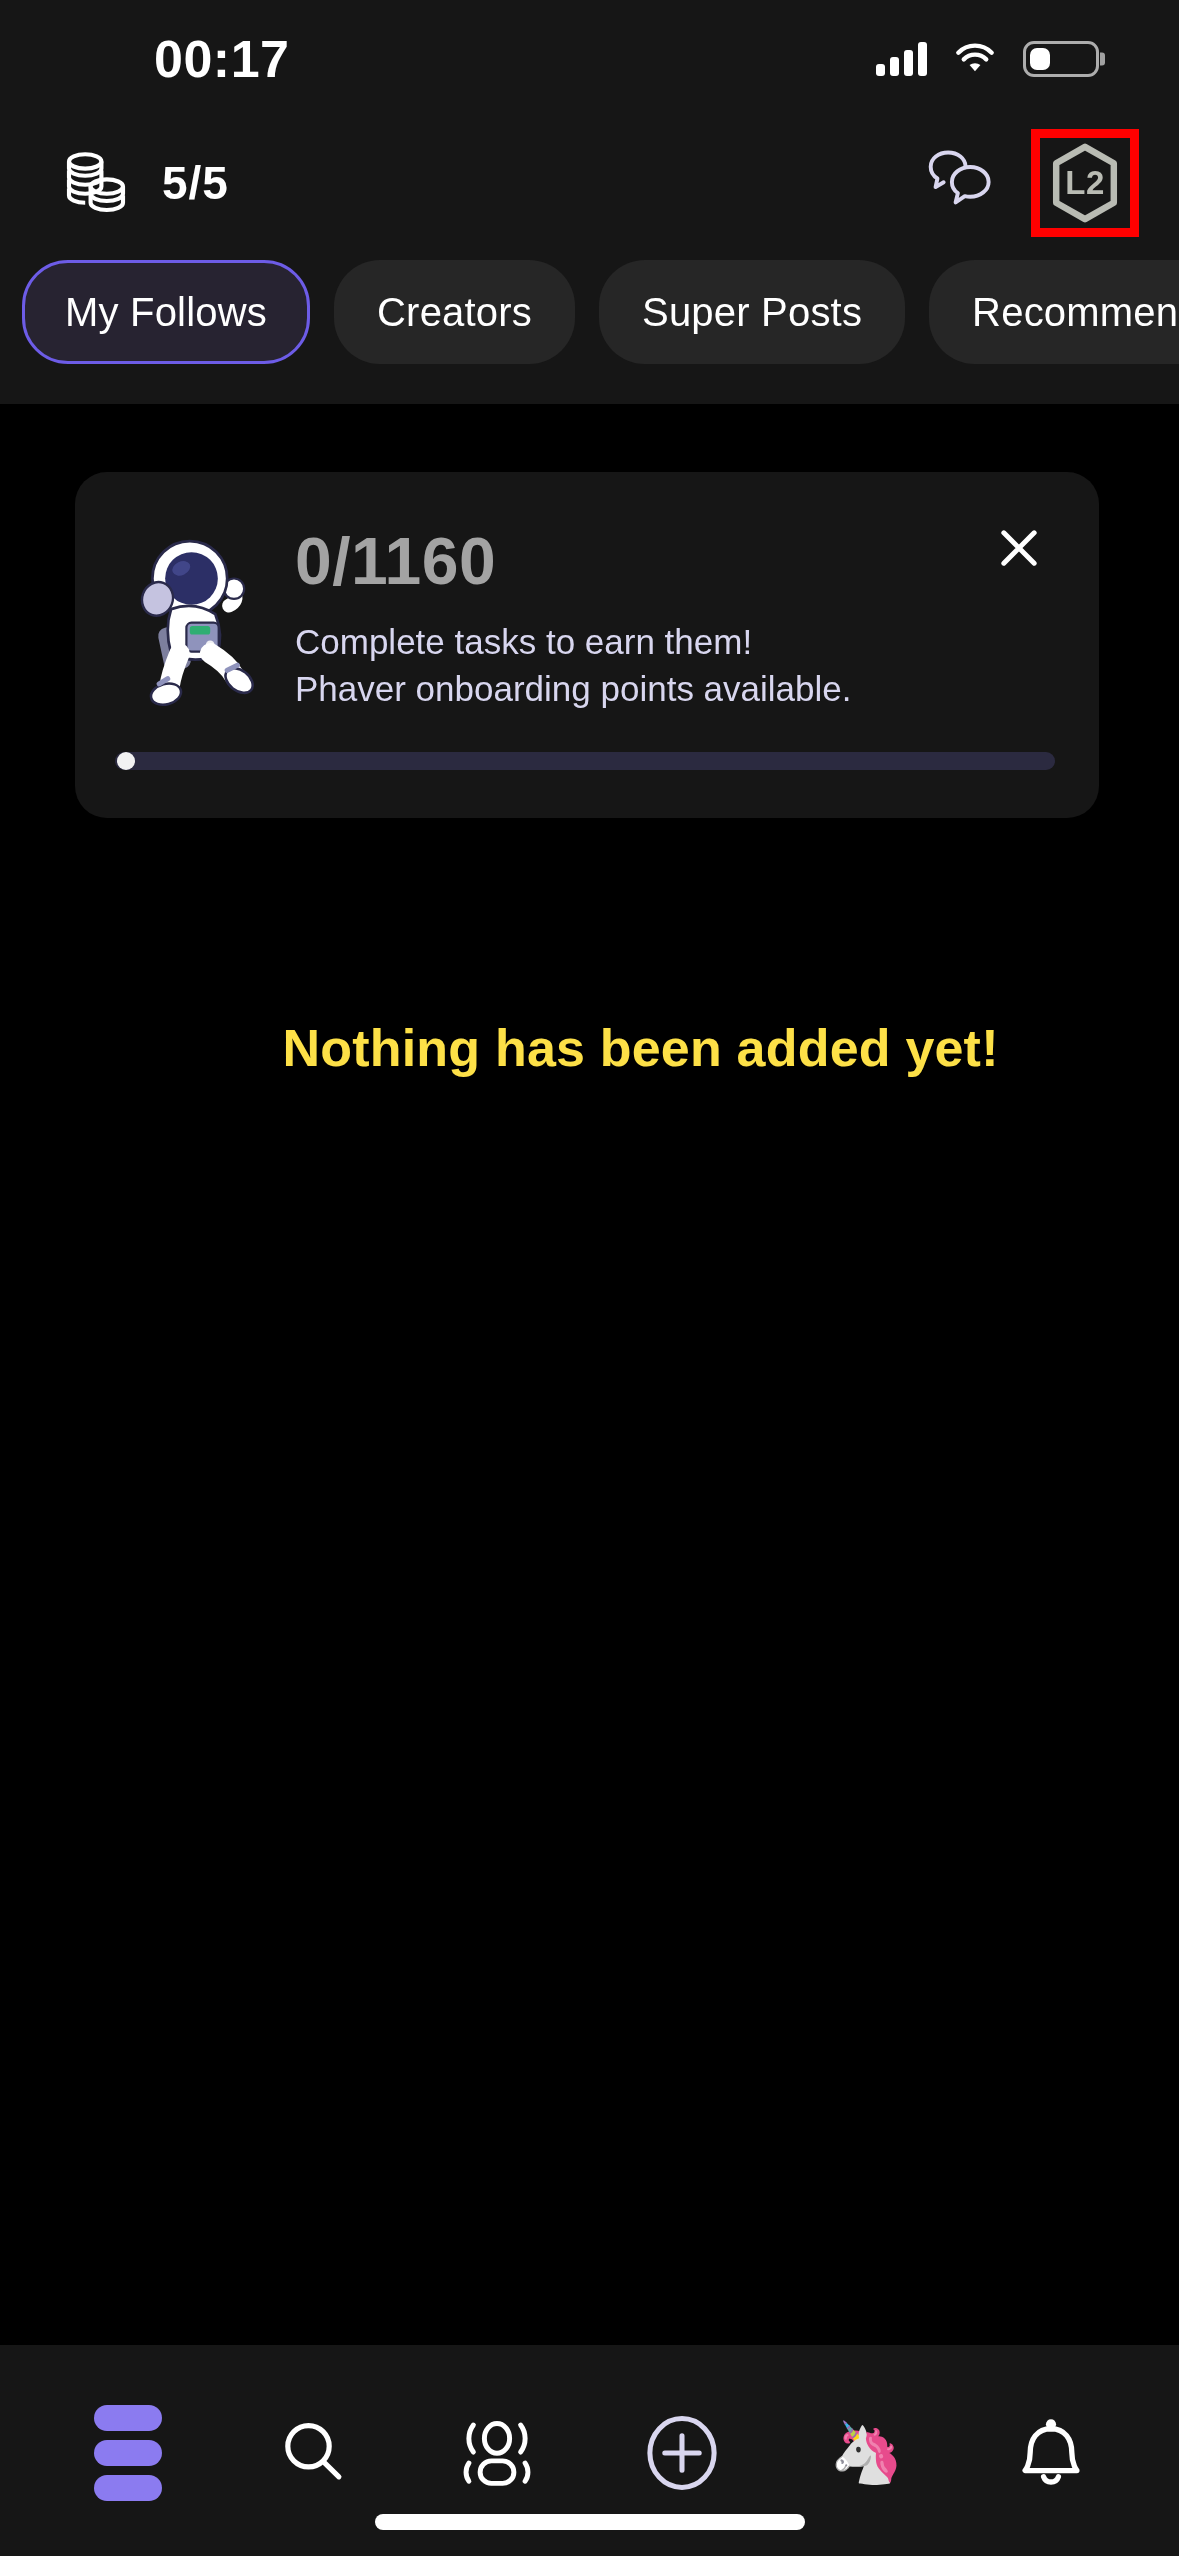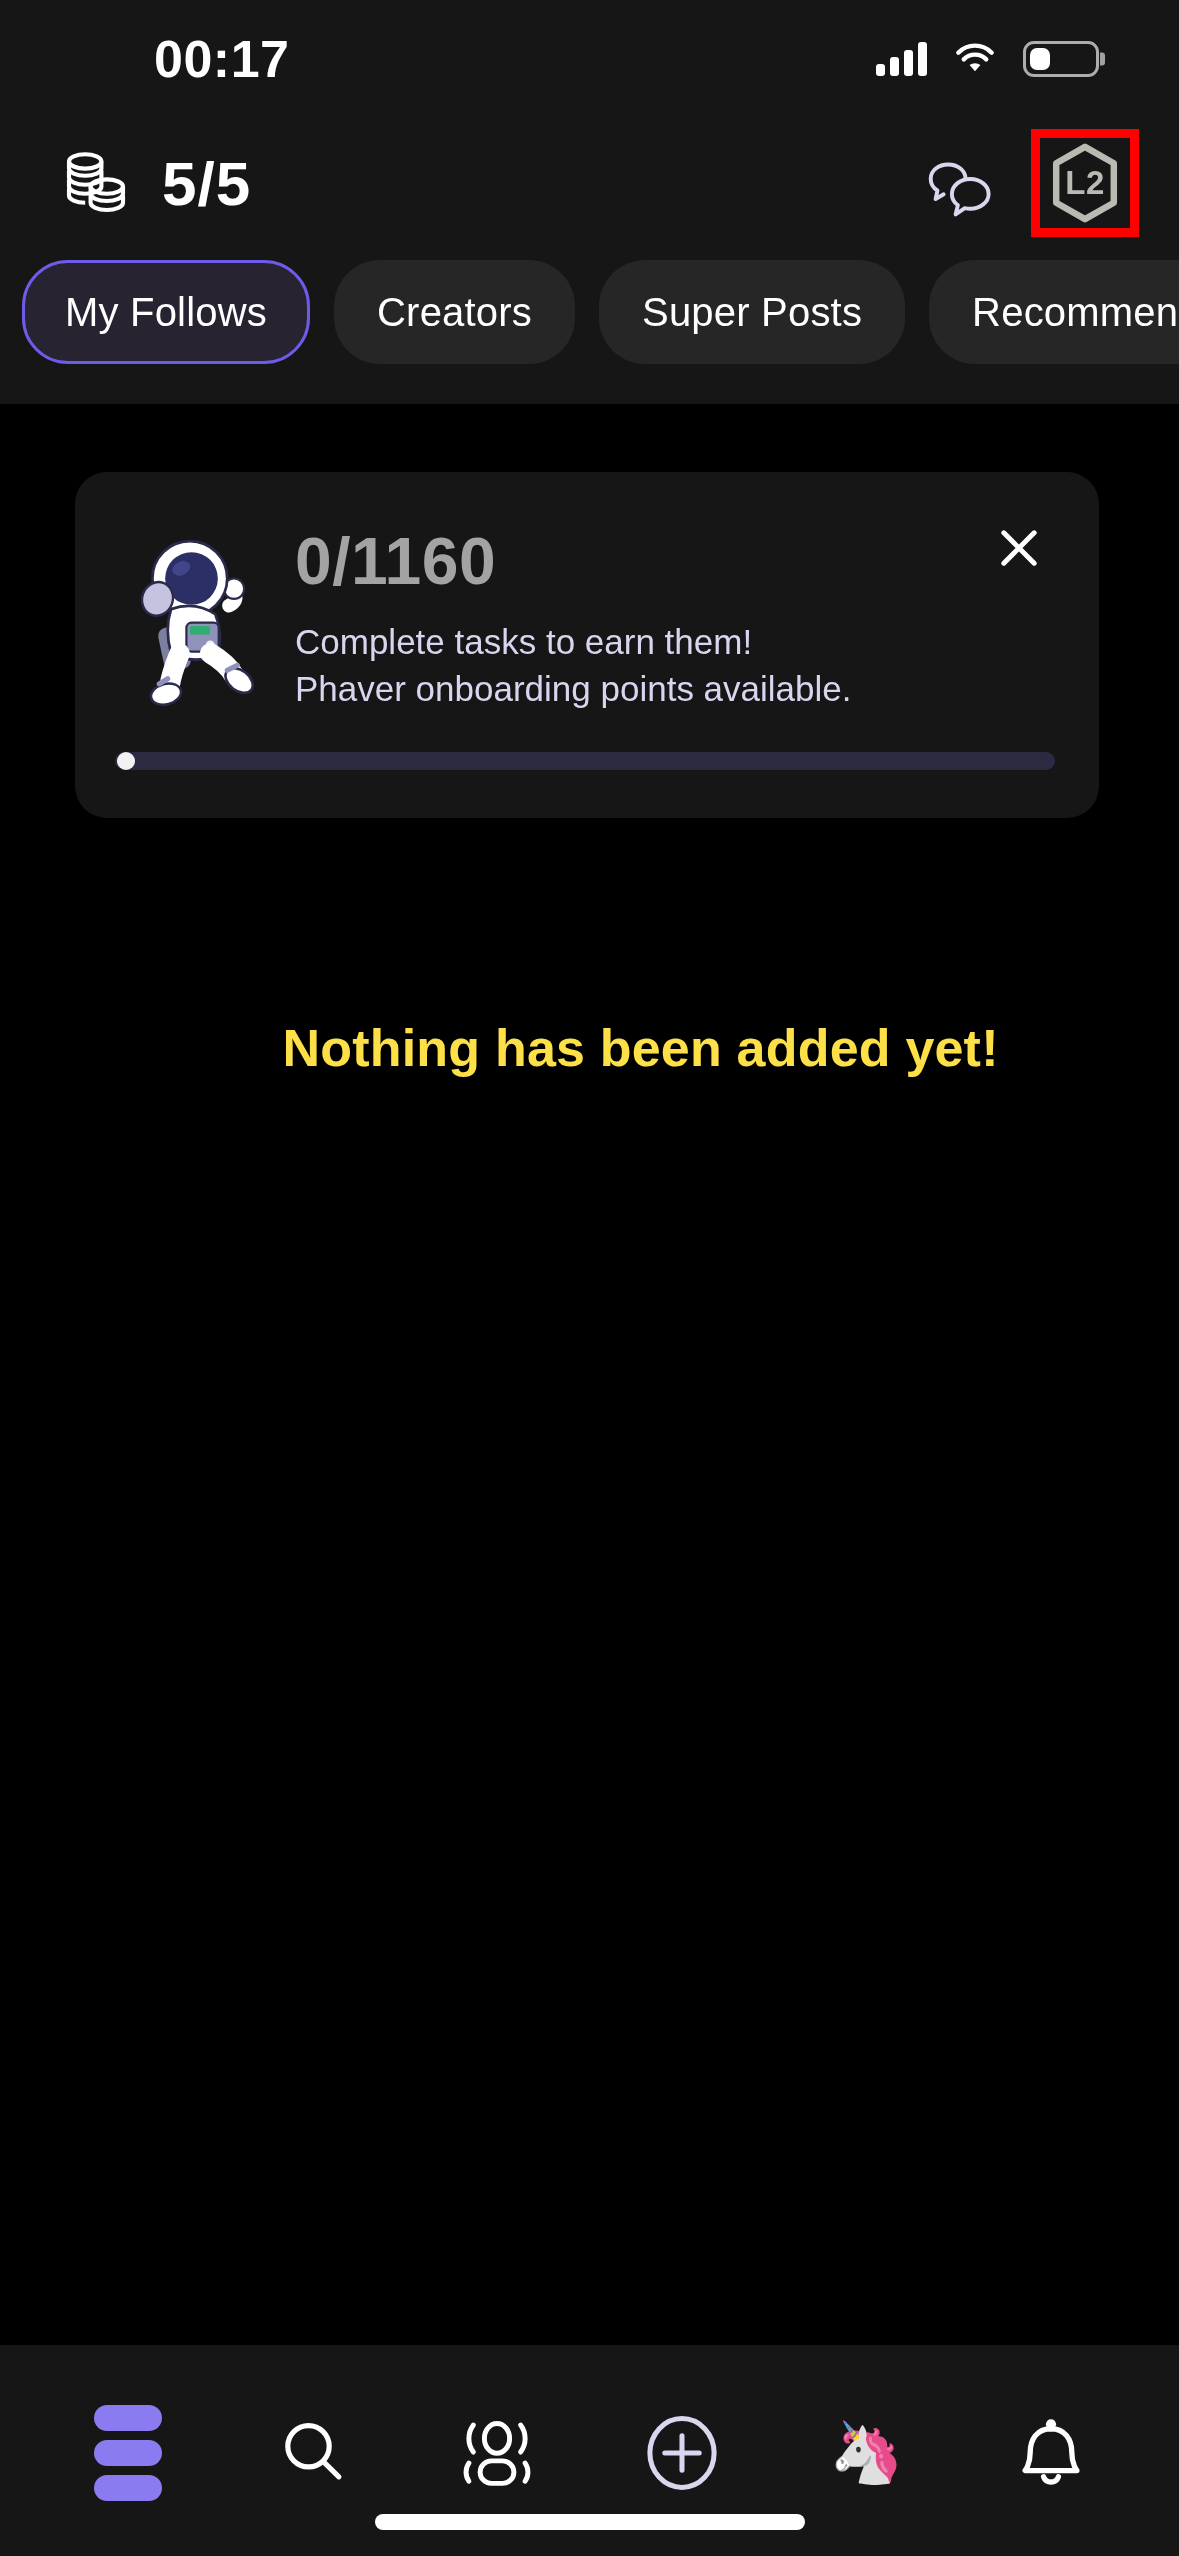--- a/index.html
+++ b/index.html
@@ -86,25 +86,25 @@
     height:130px;
     display:flex;
     align-items:center;
     justify-content:space-between;
     padding:0 40px 0 60px;
   }
   .coins-group { display:flex; align-items:center; gap:30px; }
   .coins-icon { width:72px; height:72px; }
   .coins-count {
     color:#fff;
-    font-size:62px;
+    font-size:46px;
     font-weight:600;
     letter-spacing:1px;
   }
-  .right-group { display:flex; align-items:flex-end; gap:24px; }
+  .right-group { display:flex; align-items:flex-start; gap:24px; }
   .chat-icon-wrap {
     width:96px; height:96px;
     display:flex; align-items:center; justify-content:center;
   }
   .chat-icon { width:64px; height:60px; }
   .level-badge-highlight {
     border:9px solid #ff0000;
     padding:0;
     width:108px; height:108px;
     display:flex; align-items:center; justify-content:center;

